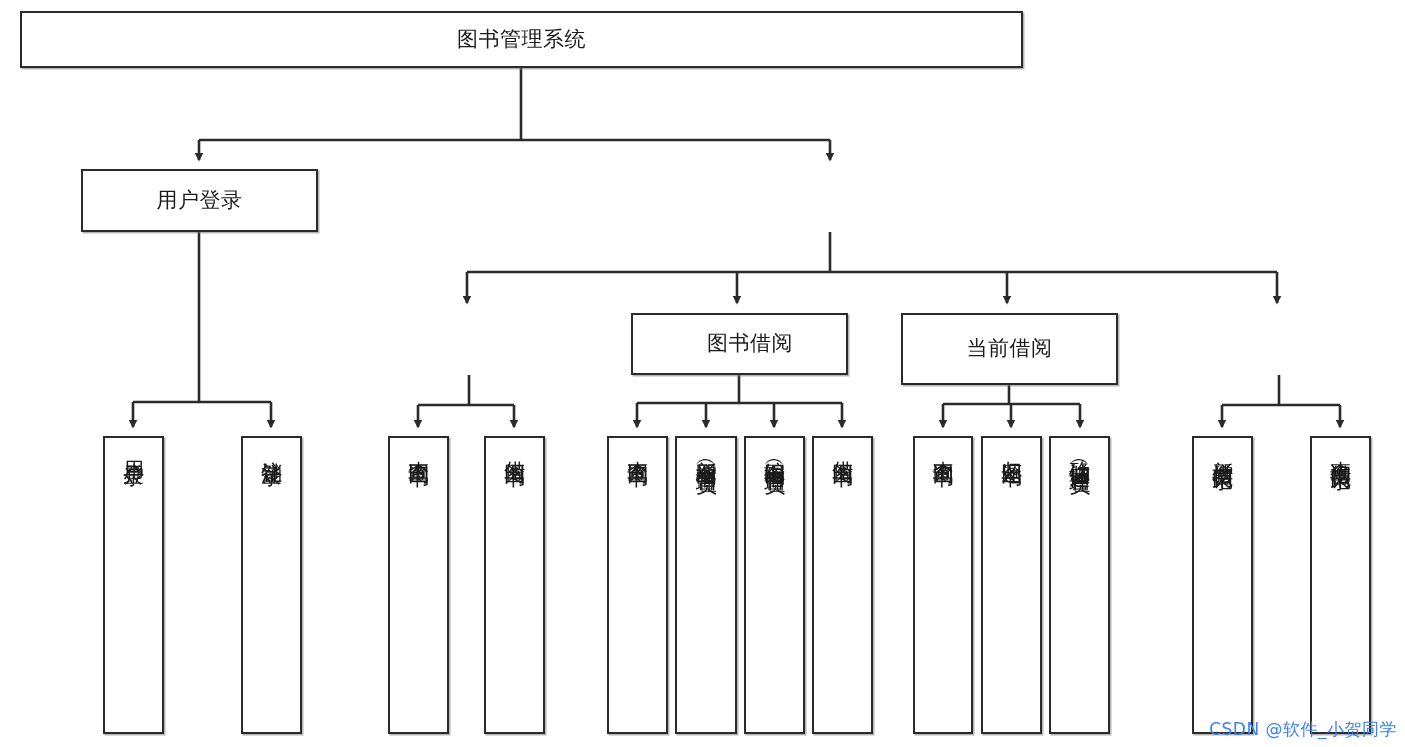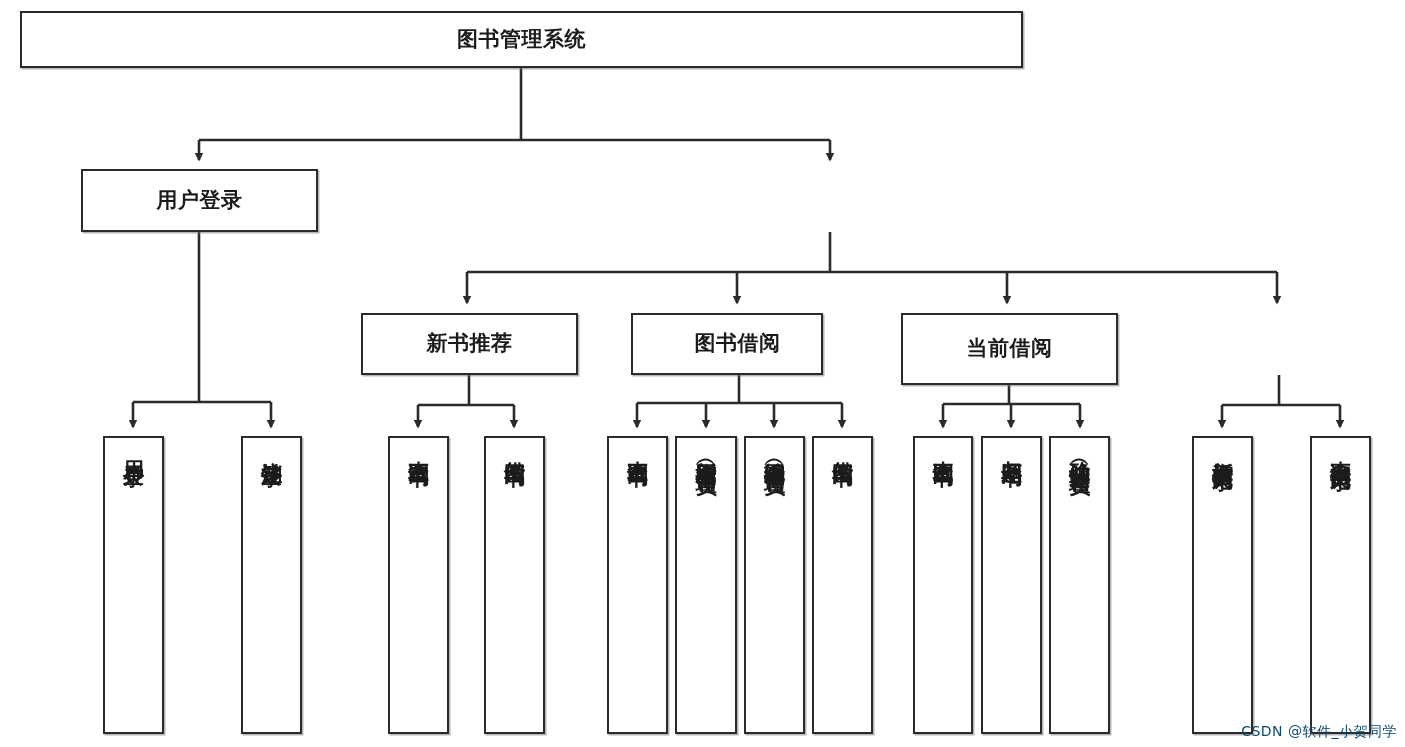--- a/index.html
+++ b/index.html
@@ -38,42 +38,41 @@
     box-shadow: 1.5px 1.5px 0 rgba(120,120,120,0.55);
   }
   .node .lbl {
     font-size: 21px;
     line-height: 1.12;
     color: #1b1b1b;
     letter-spacing: 0.5px;
     white-space: nowrap;
     text-align: right;
     user-select: none;
-    font-weight: bold;
   }
   
   .node.vertical {
     align-items: flex-start;
     padding-top: 6px;
   }
   .node.vertical .lbl {
     writing-mode: vertical-rl;
     text-orientation: upright;
     font-size: 21px;
     line-height: 1.08;
     letter-spacing: 2px;
     white-space: normal;
     max-height: 100%;
   }
   #watermark {
     position: absolute;
     right: 8px;
     bottom: 6px;
-    font-size: 14px;
-    color: #0c4a6e;
+    font-size: 17px;
+    color: #3b82f6;
     letter-spacing: 0.5px;
     white-space: nowrap;
     user-select: none;
   }
 </style>
 </head>
 <body>
 
 <div id="canvas">
 
@@ -140,24 +139,21 @@
   </svg>
 
   <div class="node" style="left: 20px; top: 11px; width: 1003px; height: 57px;">
     <span class="lbl">图书管理系统</span>
   </div>
 
   <div class="node" style="left: 81px; top: 169px; width: 237px; height: 63px;">
     <span class="lbl">用户登录</span>
   </div>
 
-  <div class="node" style="left: 361px; top: 313px; width: 217px; height: 62px;">
-    <span class="lbl">新书推荐</span>
-  </div>
-  <div class="node" style="left: 631px; top: 313px; width: 192px; height: 62px; padding-left: 21px;">
+  <div class="node" style="left: 631px; top: 313px; width: 217px; height: 62px; padding-left: 21px;">
     <span class="lbl">图书借阅</span>
   </div>
   <div class="node" style="left: 901px; top: 313px; width: 217px; height: 72px;">
     <span class="lbl">当前借阅</span>
   </div>
 
   <div class="node vertical" style="left: 103px; top: 436px; width: 61px; height: 298px;">
     <span class="lbl">用户登录</span>
   </div>
   <div class="node vertical" style="left: 241px; top: 436px; width: 61px; height: 298px;">

